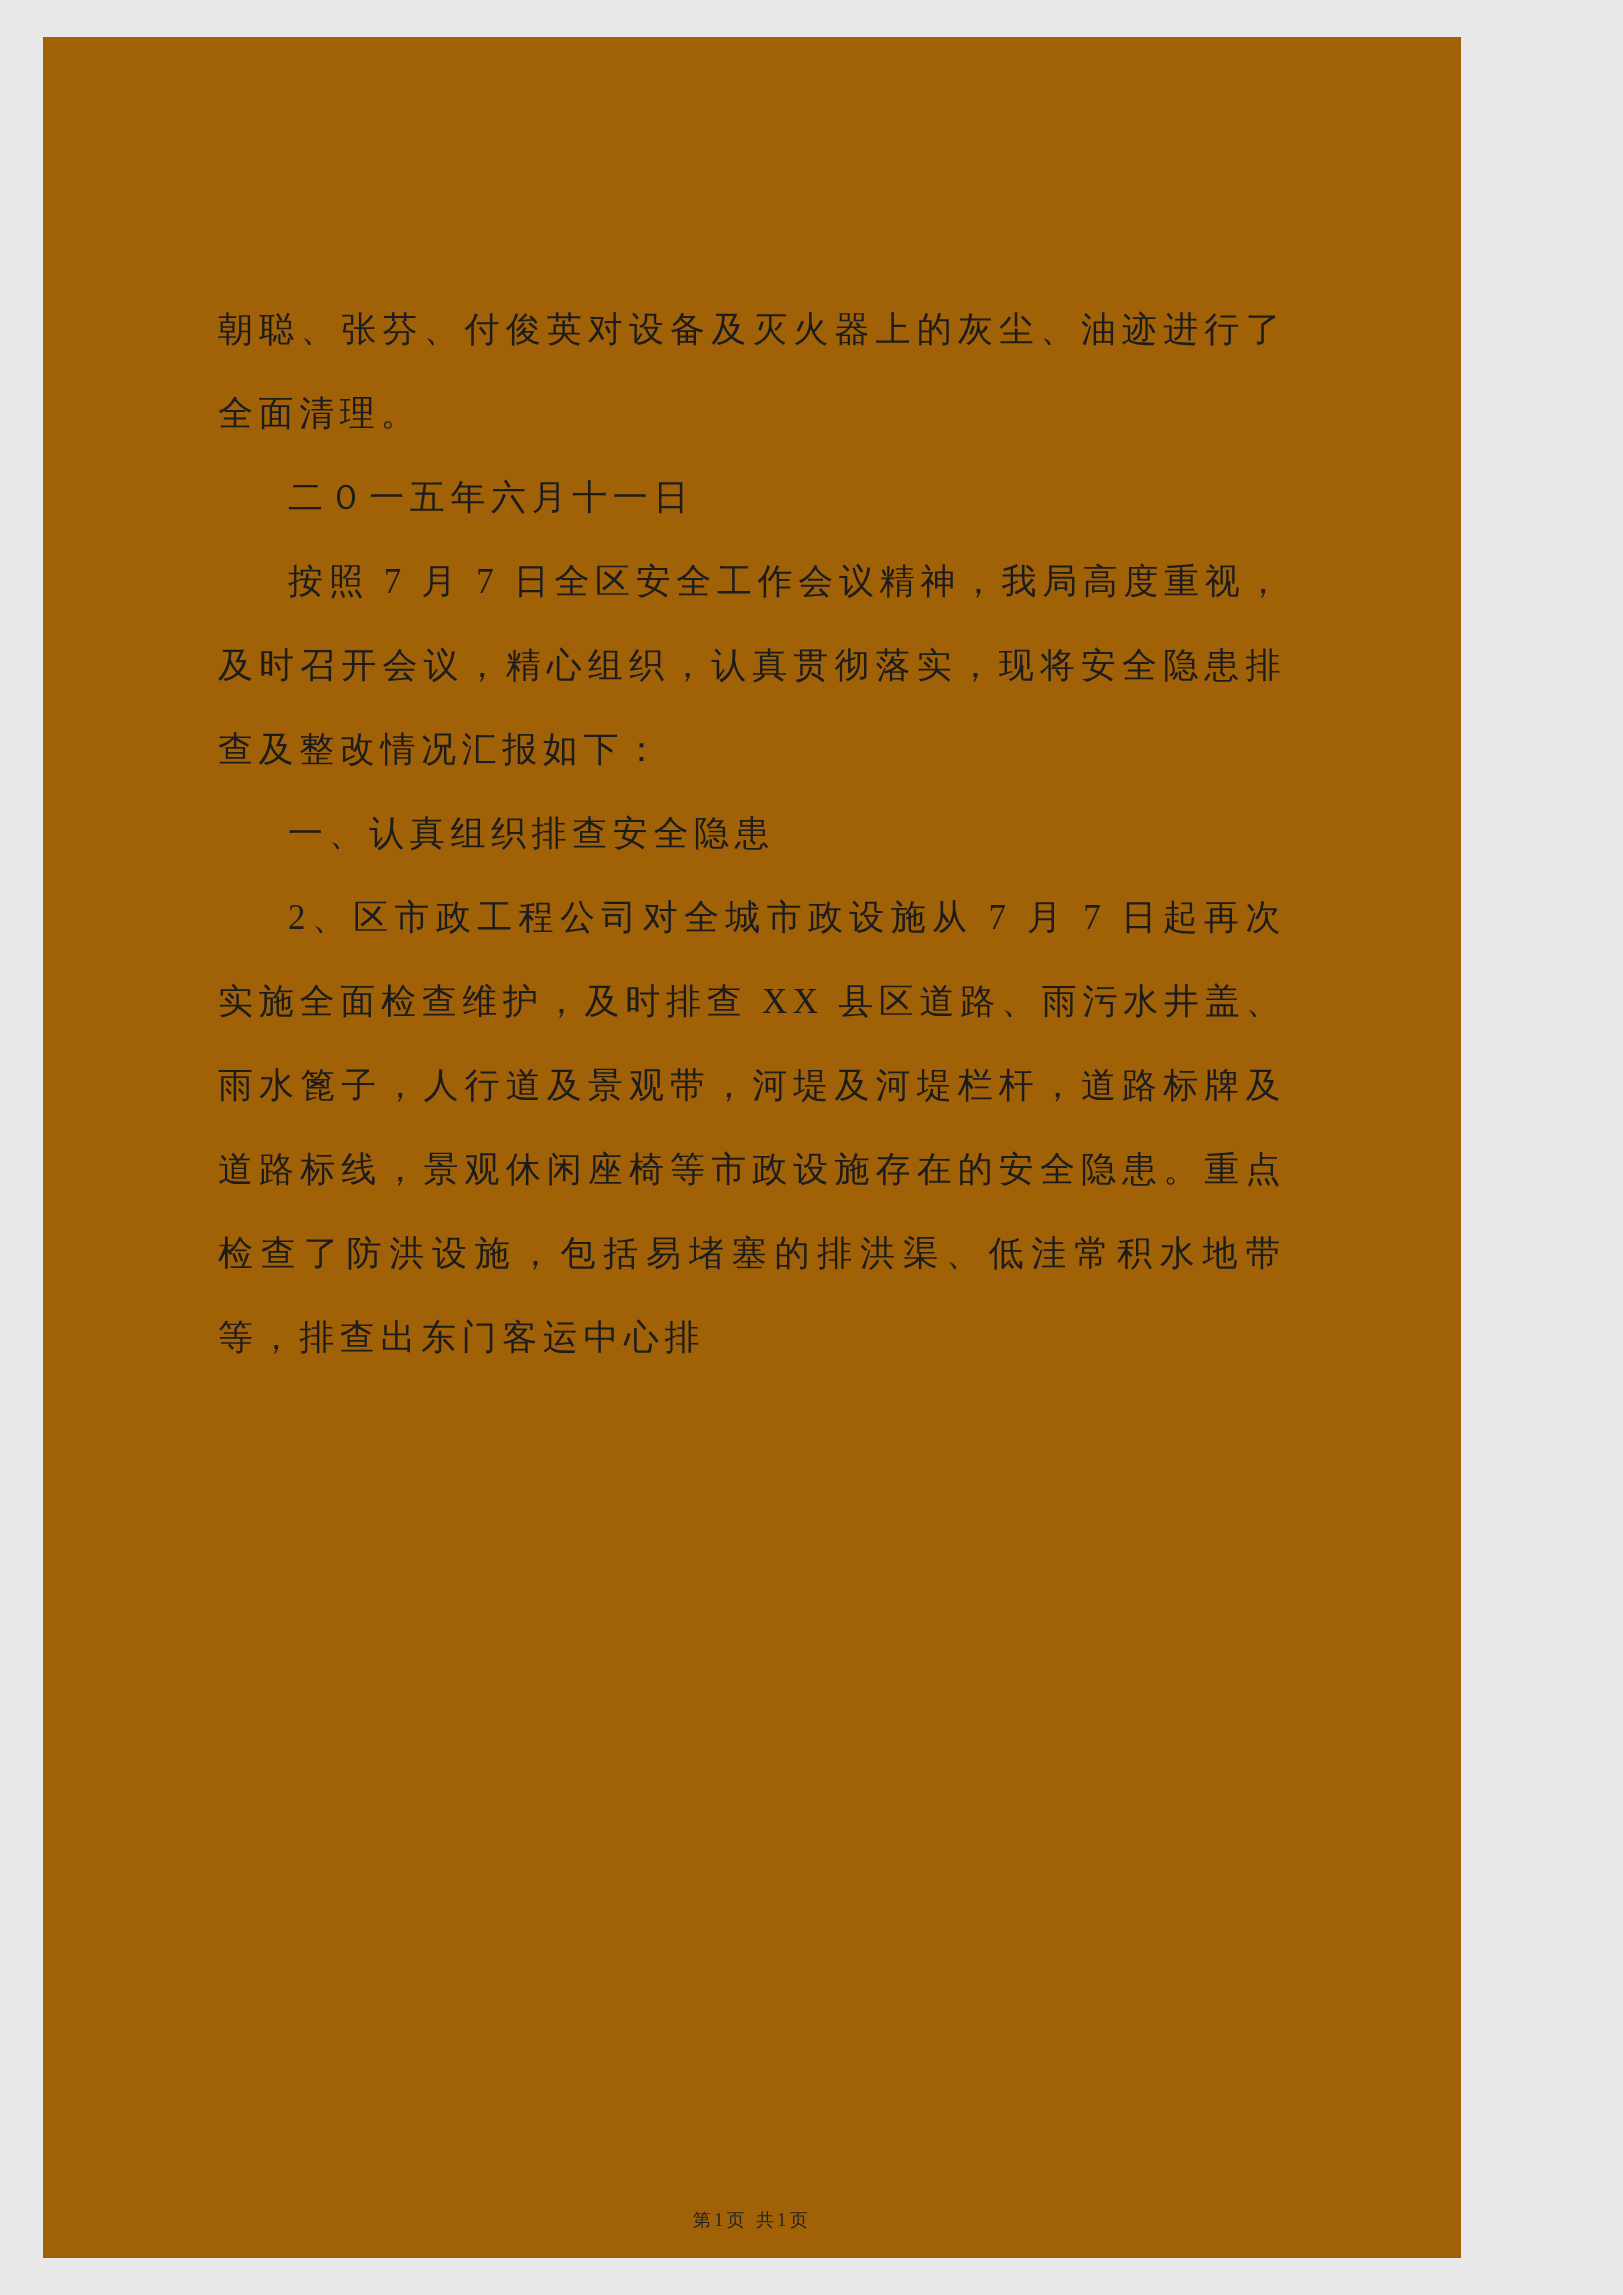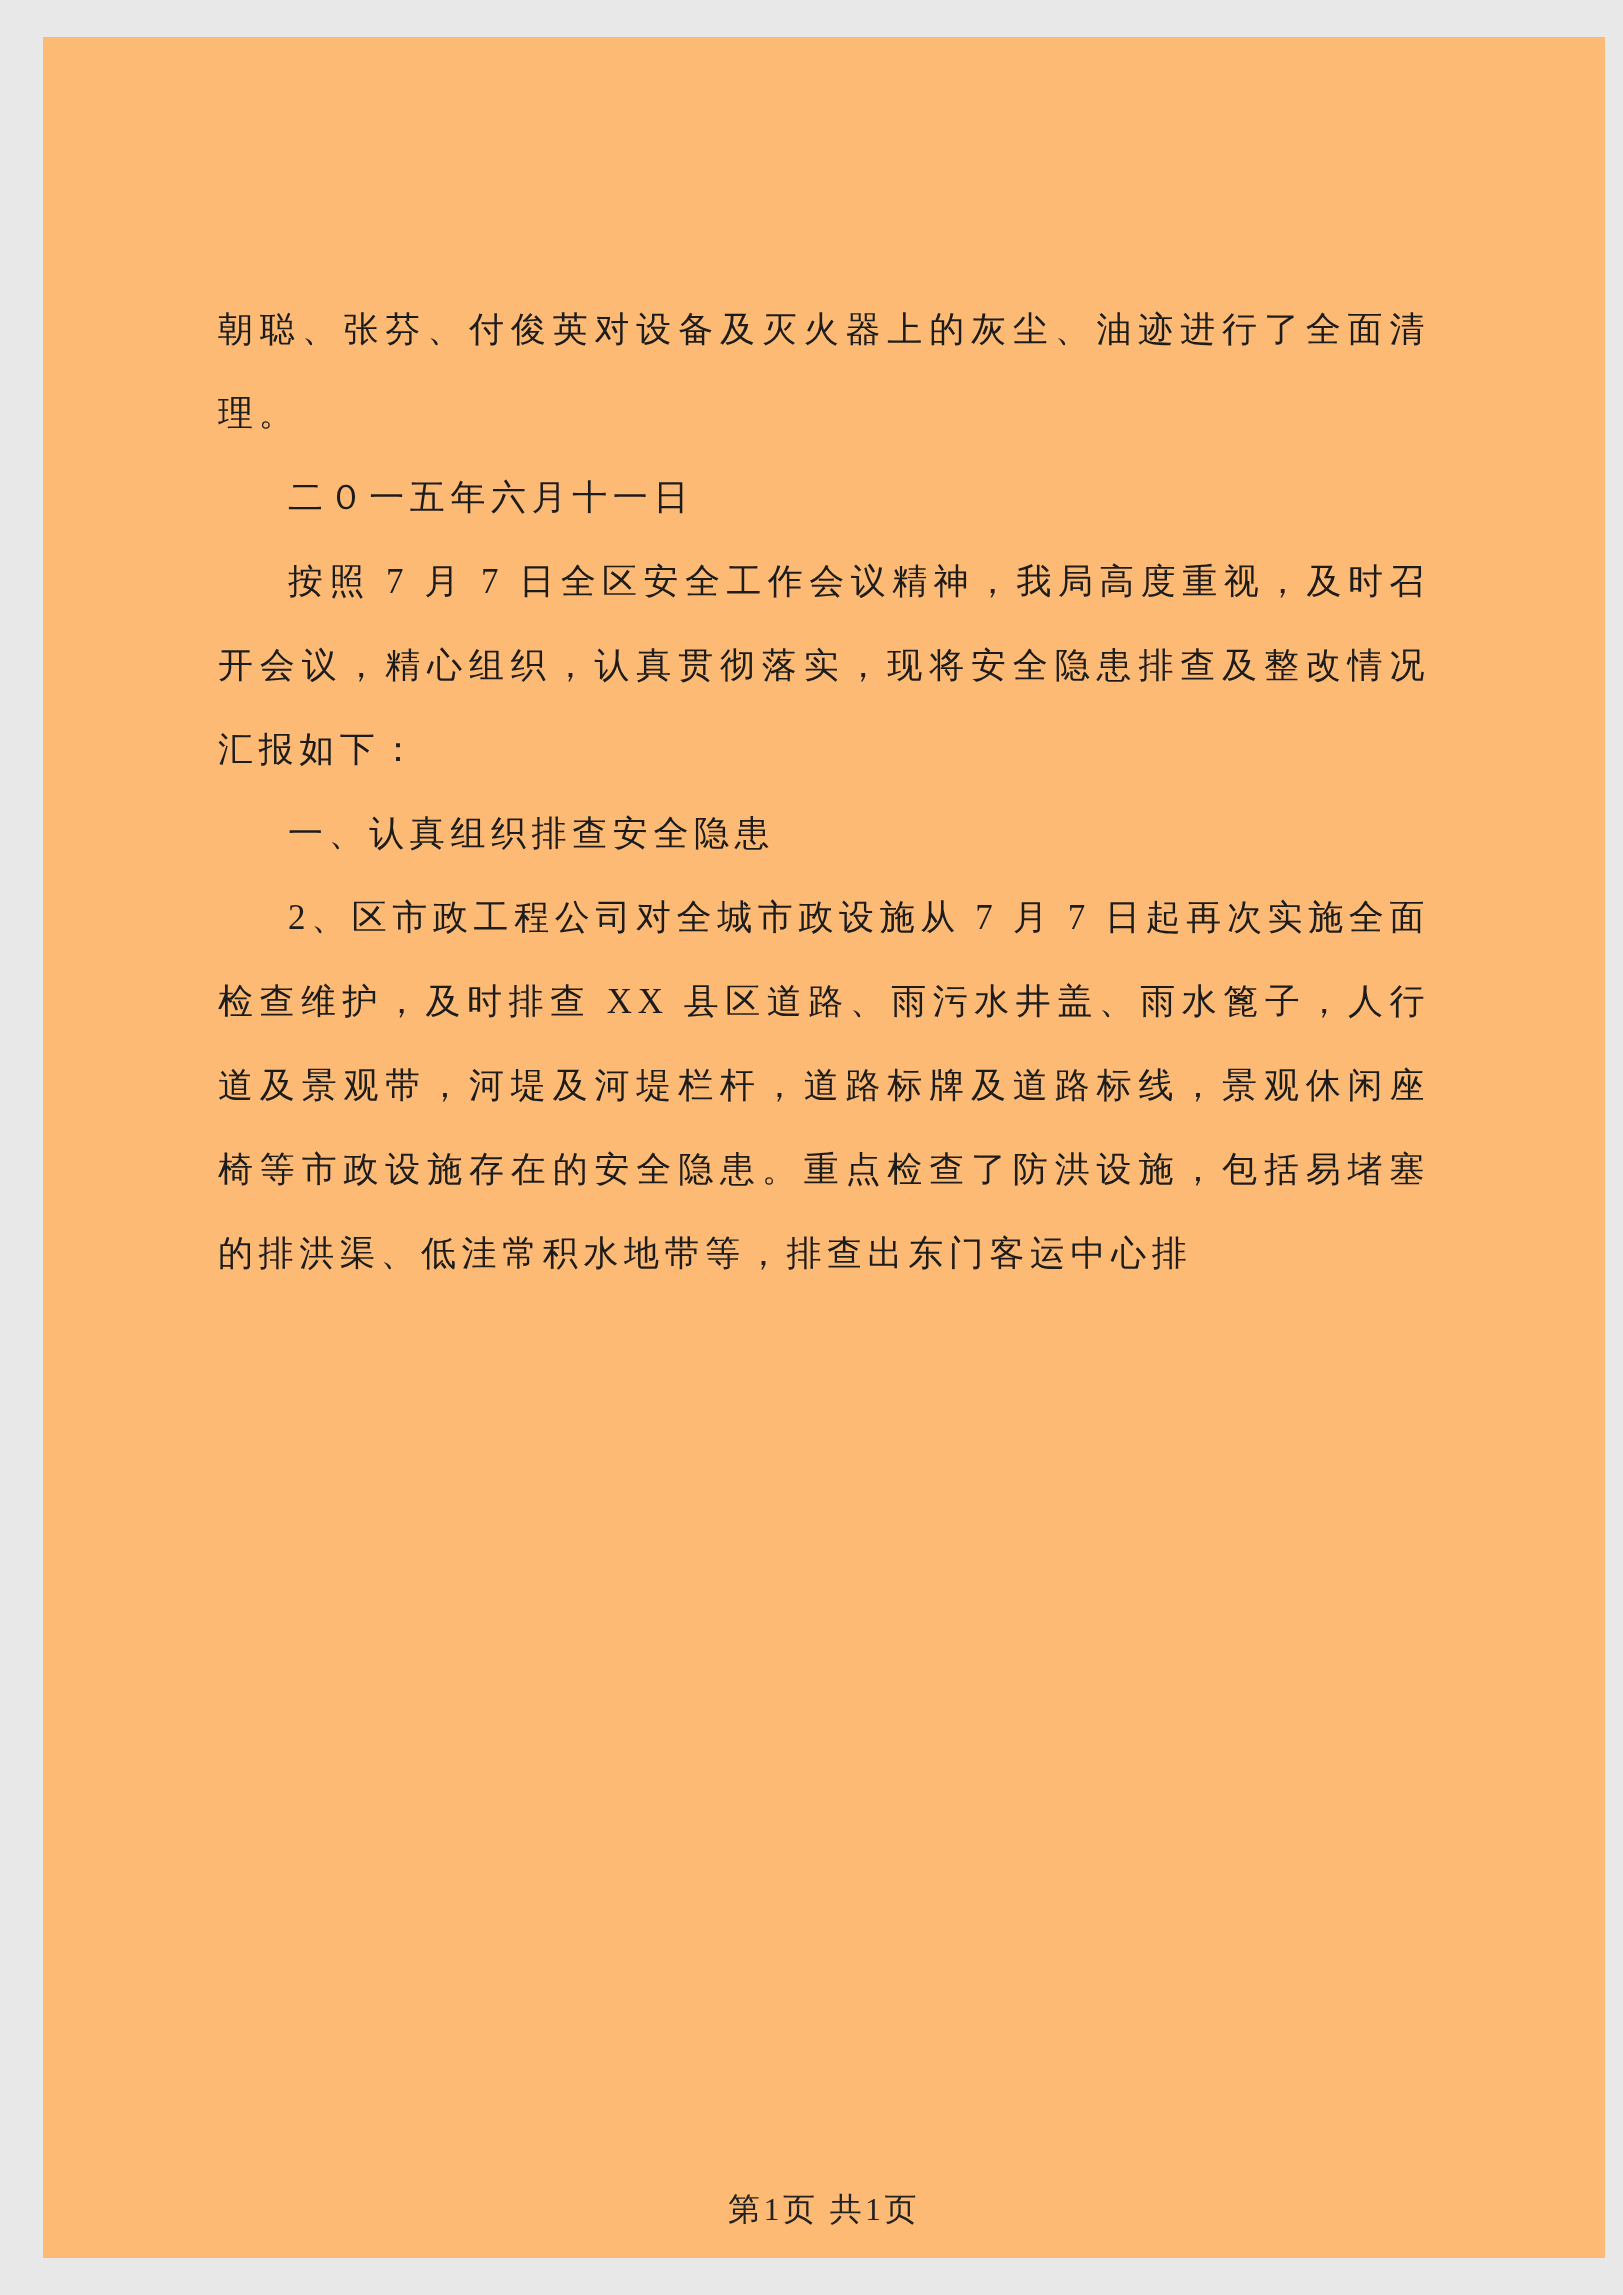--- a/index.html
+++ b/index.html
@@ -11,24 +11,23 @@
     height: 2295px;
     background: #e8e8e8;
     position: relative;
     font-family: "Liberation Serif", "DejaVu Serif", serif;
     overflow: hidden;
   }
   .page {
     position: absolute;
     left: 43px;
     top: 37px;
-    width: 1538px;
+    width: 1418px;
     height: 2221px;
-    background: #fdba74;
-    padding-left: 24px;
+    background: #a16207;
   }
   .content {
     position: absolute;
     left: 175px;
     right: 175px;
     top: 251px;
   }
   .para {
     margin: 0;
     font-size: 35px;
@@ -40,21 +39,21 @@
   }
   .para.indent {
     text-indent: 2em;
   }
   .footer {
     position: absolute;
     left: 0;
     right: 0;
     bottom: 26px;
     text-align: center;
-    font-size: 32px;
+    font-size: 18px;
     letter-spacing: 3.4px;
     color: #222222;
   }
 </style>
 </head>
 <body>
 
 <div class="page">
   <div class="content">
 

